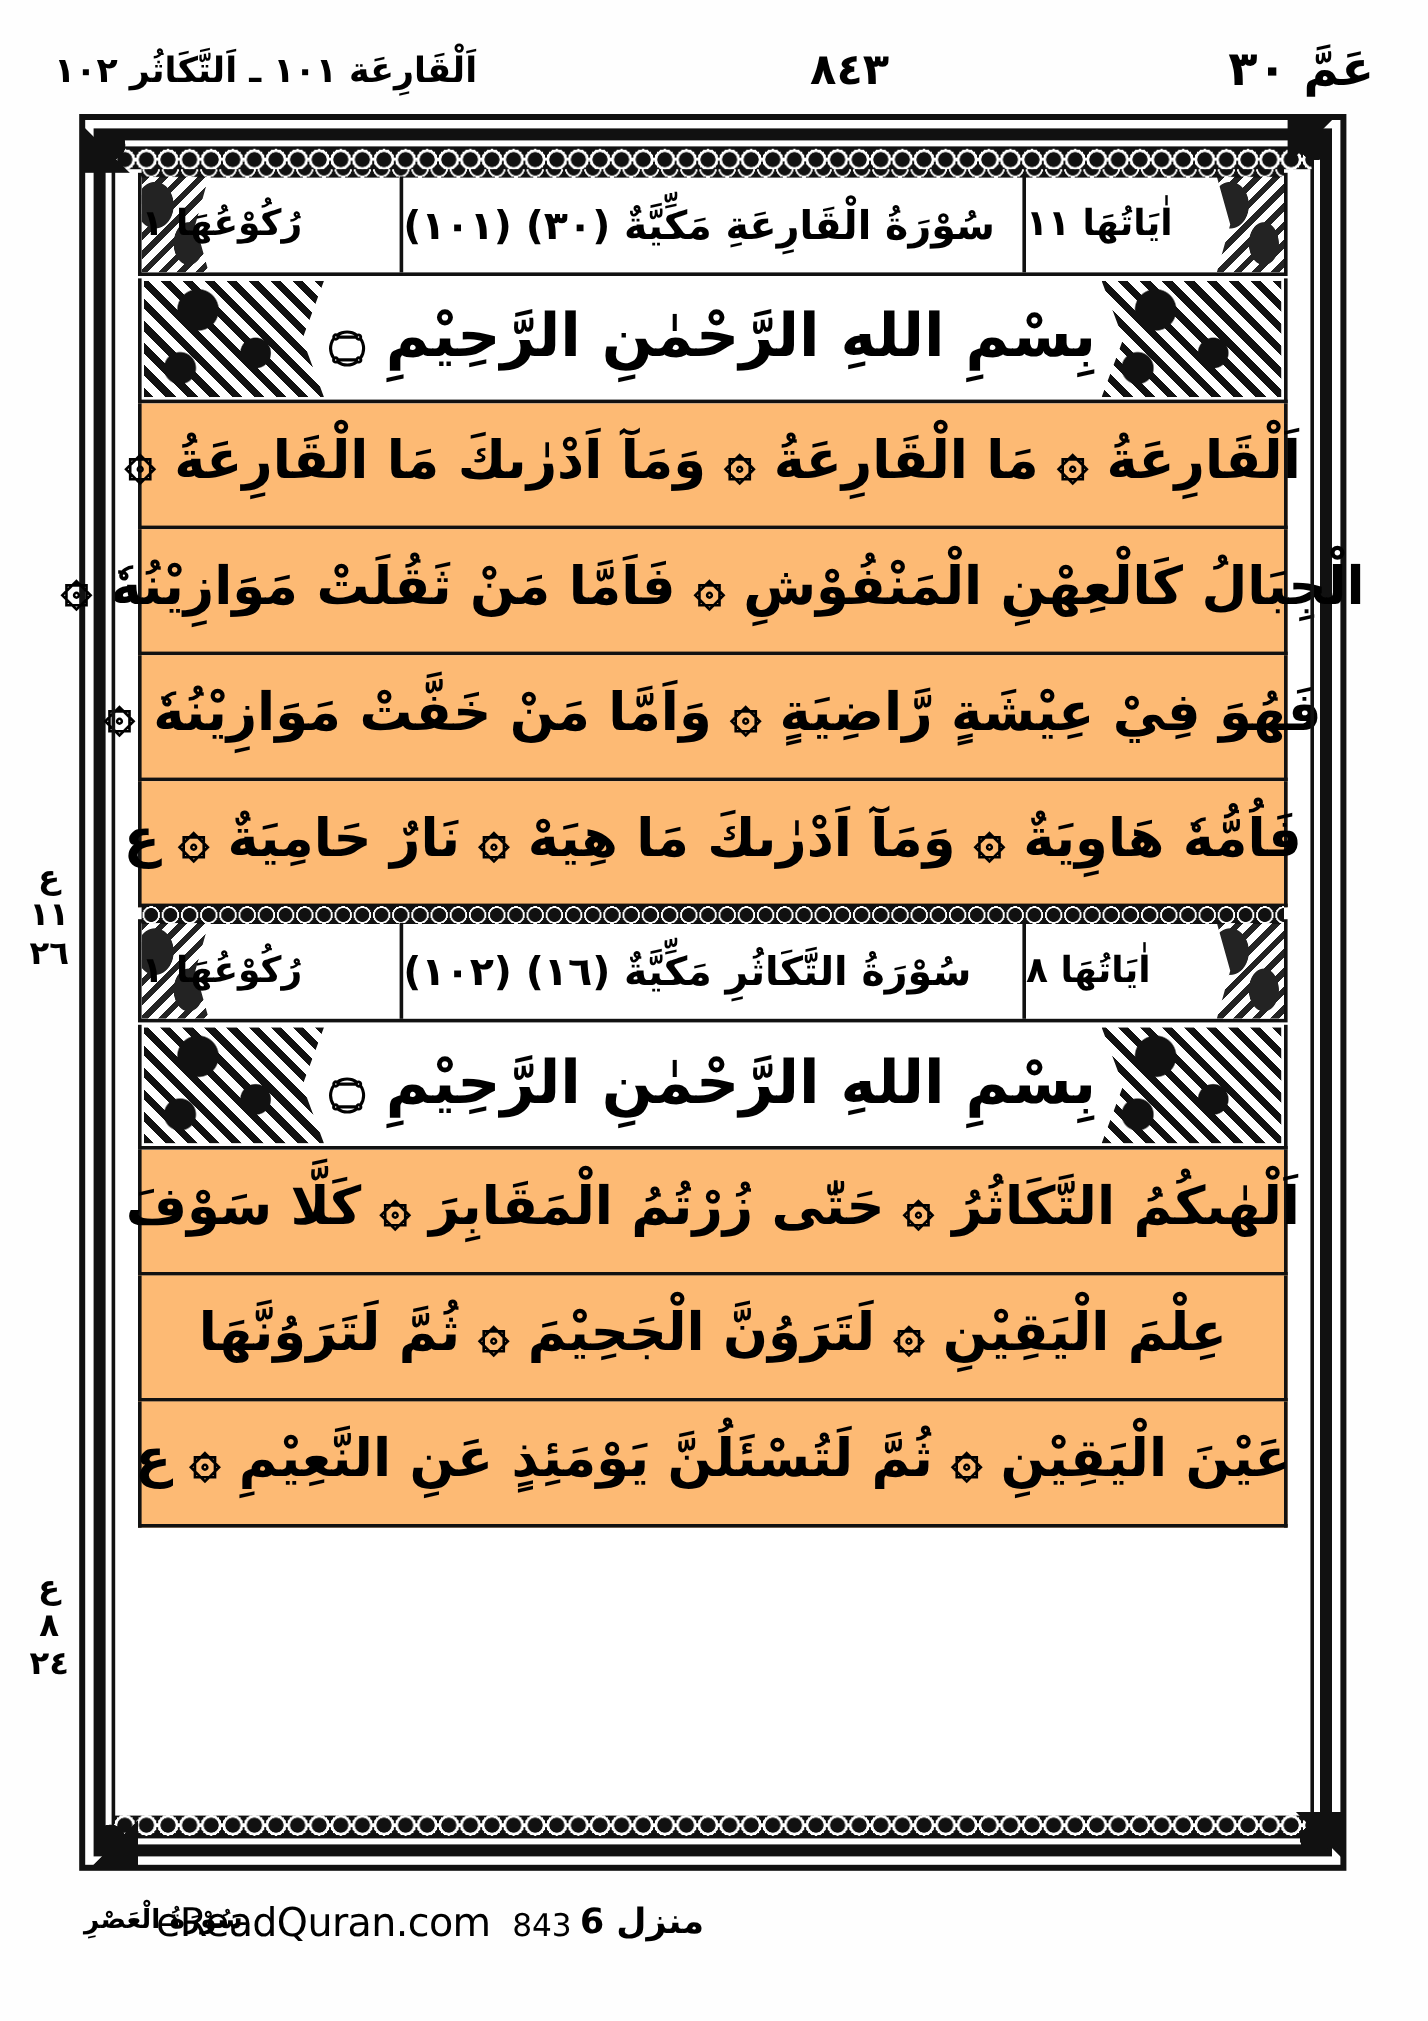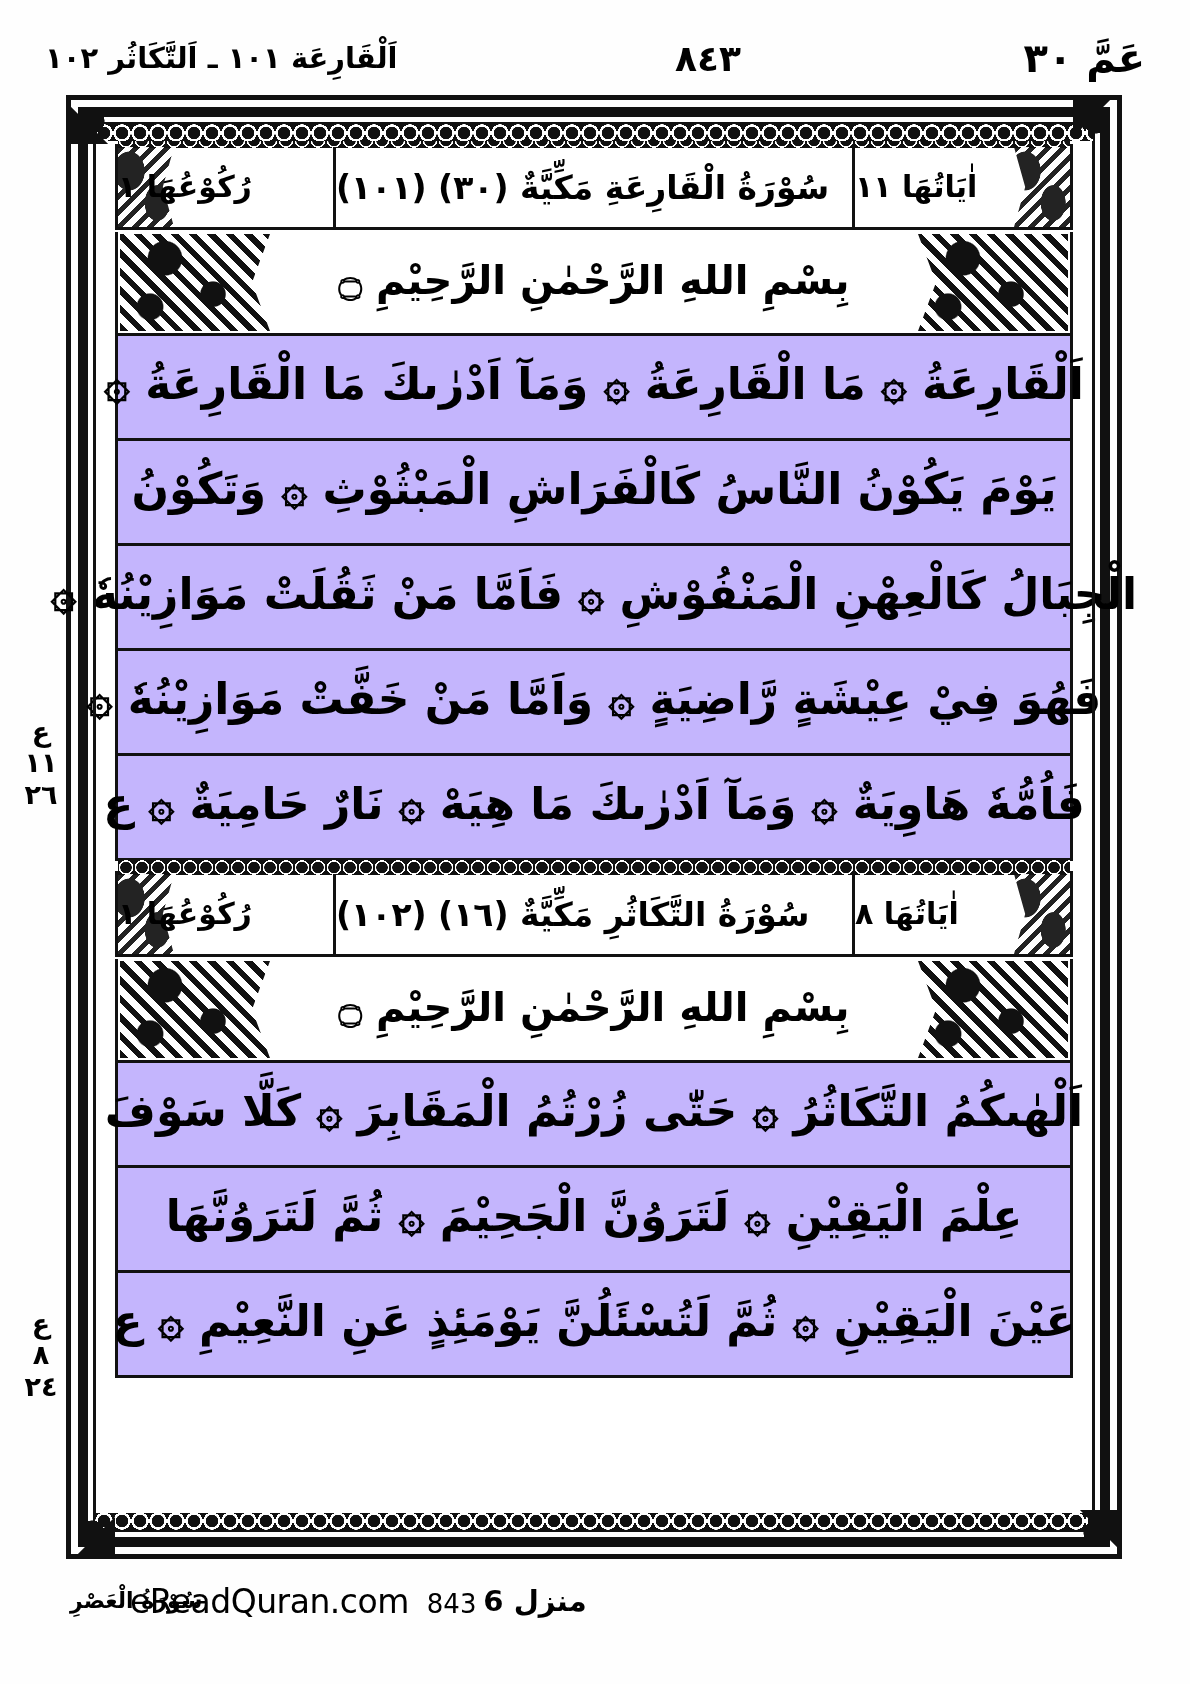--- a/index.html
+++ b/index.html
@@ -180,21 +180,21 @@
     border: 3px solid #111;
     border-top: none;
     box-sizing: border-box;
     display: flex;
     align-items: center;
     justify-content: center;
     direction: rtl;
     background: #fff;
   }
   .bism-text {
-    font-size: 40px;
+    font-size: 50px;
     font-weight: bold;
     white-space: nowrap;
     line-height: 1;
     z-index: 2;
     padding-bottom: 6px;
   }
   .bism-orn {
     position: absolute;
     top: 2px;
     bottom: 2px;
@@ -214,21 +214,21 @@
     border-left: 3px solid #111;
     border-right: 3px solid #111;
     border-bottom: 3px solid #111;
     box-sizing: border-box;
     direction: rtl;
     display: flex;
     align-items: center;
     justify-content: center;
     height: 105px;
     padding: 0 10px;
-    background: #c4b5fd;
+    background: #fdba74;
   }
   .ayah-line.first-after-bism { border-top: none; }
   .ayah-text {
     font-size: 44px;
     font-weight: bold;
     white-space: nowrap;
     line-height: 1.05;
     letter-spacing: -0.5px;
     padding-bottom: 5px;
   }
@@ -345,23 +345,20 @@
       <div class="bismillah-band">
         <div class="bism-orn bo-right"></div>
         <div class="bism-orn bo-left"></div>
         <div class="bism-text">بِسْمِ اللهِ الرَّحْمٰنِ الرَّحِيْمِ ۝</div>
       </div>
 
       <div class="ayah-line first-after-bism">
         <div class="ayah-text">اَلْقَارِعَةُ ۞ مَا الْقَارِعَةُ ۞ وَمَآ اَدْرٰىكَ مَا الْقَارِعَةُ ۞</div>
       </div>
       <div class="ayah-line">
-        <div class="ayah-text">يَوْمَ يَكُوْنُ النَّاسُ كَالْفَرَاشِ الْمَبْثُوْثِ ۞ وَتَكُوْنُ</div>
-      </div>
-      <div class="ayah-line">
         <div class="ayah-text">الْجِبَالُ كَالْعِهْنِ الْمَنْفُوْشِ ۞ فَاَمَّا مَنْ ثَقُلَتْ مَوَازِيْنُهٗ ۞</div>
       </div>
       <div class="ayah-line">
         <div class="ayah-text">فَهُوَ فِيْ عِيْشَةٍ رَّاضِيَةٍ ۞ وَاَمَّا مَنْ خَفَّتْ مَوَازِيْنُهٗ ۞</div>
       </div>
       <div class="ayah-line">
         <div class="ayah-text">فَاُمُّهٗ هَاوِيَةٌ ۞ وَمَآ اَدْرٰىكَ مَا هِيَهْ ۞ نَارٌ حَامِيَةٌ ۞ ع</div>
       </div>
 
       <div class="surah-band" style="margin-top:10px">

